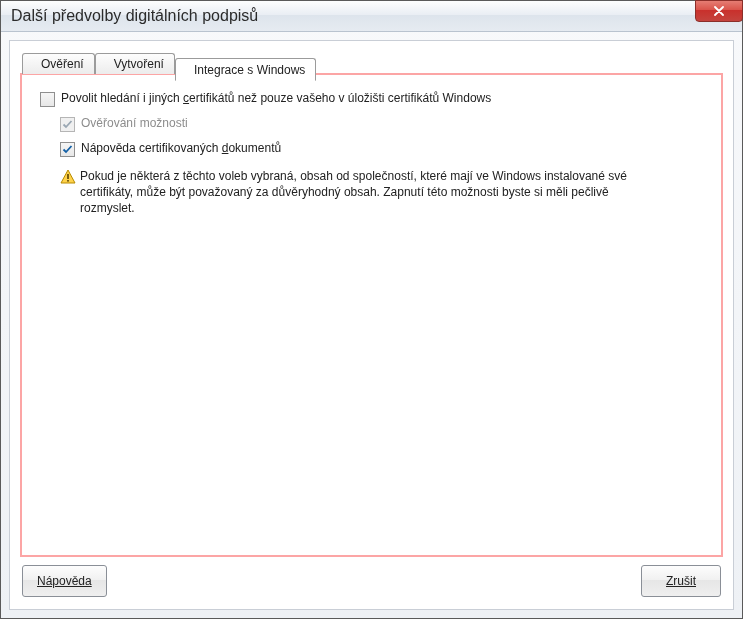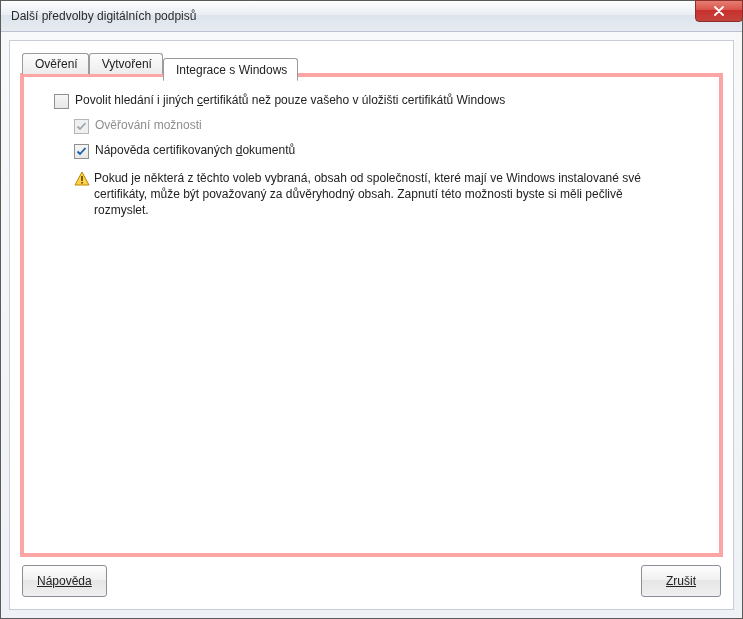--- a/index.html
+++ b/index.html
@@ -23,21 +23,21 @@
     height: 30px;
     background: linear-gradient(to bottom, #fdfefe 0%, #eaeef4 45%, #dde4ec 46%, #e6ebf1 100%);
     border-bottom: 1px solid #b9c3cf;
     display: flex;
     align-items: center;
     padding: 0 0 0 10px;
     position: relative;
   }
   .titlebar .title {
     color: #2b2b2b;
-    font-size: 12px;
+    font-size: 16px;
   }
   .close-btn {
     position: absolute;
     top: -1px;
     right: -1px;
     width: 46px;
     height: 20px;
     background: linear-gradient(to bottom, #e67d73 0%, #d9534a 45%, #c9302c 46%, #c4433d 100%);
     border: 1px solid #8b2e29;
     border-bottom-left-radius: 4px;
@@ -60,21 +60,21 @@
     position: relative;
   }
   .tabs-row {
     display: flex;
     align-items: flex-end;
     height: 22px;
     position: relative;
     margin-left: 2px;
   }
   .tab {
-    padding: 3px 10px 3px 12px;
+    padding: 3px 10px 3px 18px;
     border: 1px solid #9b9b9b;
     border-bottom: none;
     background: linear-gradient(to bottom, #fdfdfd, #ececec);
     margin-right: 0px;
     border-top-left-radius: 3px;
     border-top-right-radius: 3px;
     font-size: 12px;
     color: #222;
     position: relative;
     top: 1px;
@@ -84,24 +84,24 @@
     background: #ffffff;
     border-bottom: 1px solid #ffffff;
     z-index: 2;
     padding-top: 4px;
     top: 8px;
   }
   .tab:not(.active) {
     z-index: 1;
   }
   .tab-page {
-    border: 4px solid #fca5a5;
+    border: 2px solid #fca5a5;
     flex: 1;
     background: #ffffff;
-    padding: 16px 30px;
+    padding: 16px 18px;
     box-sizing: border-box;
     position: relative;
     overflow: hidden;
   }
   .row {
     display: flex;
     align-items: flex-start;
     margin-bottom: 10px;
   }
   .checkbox {

